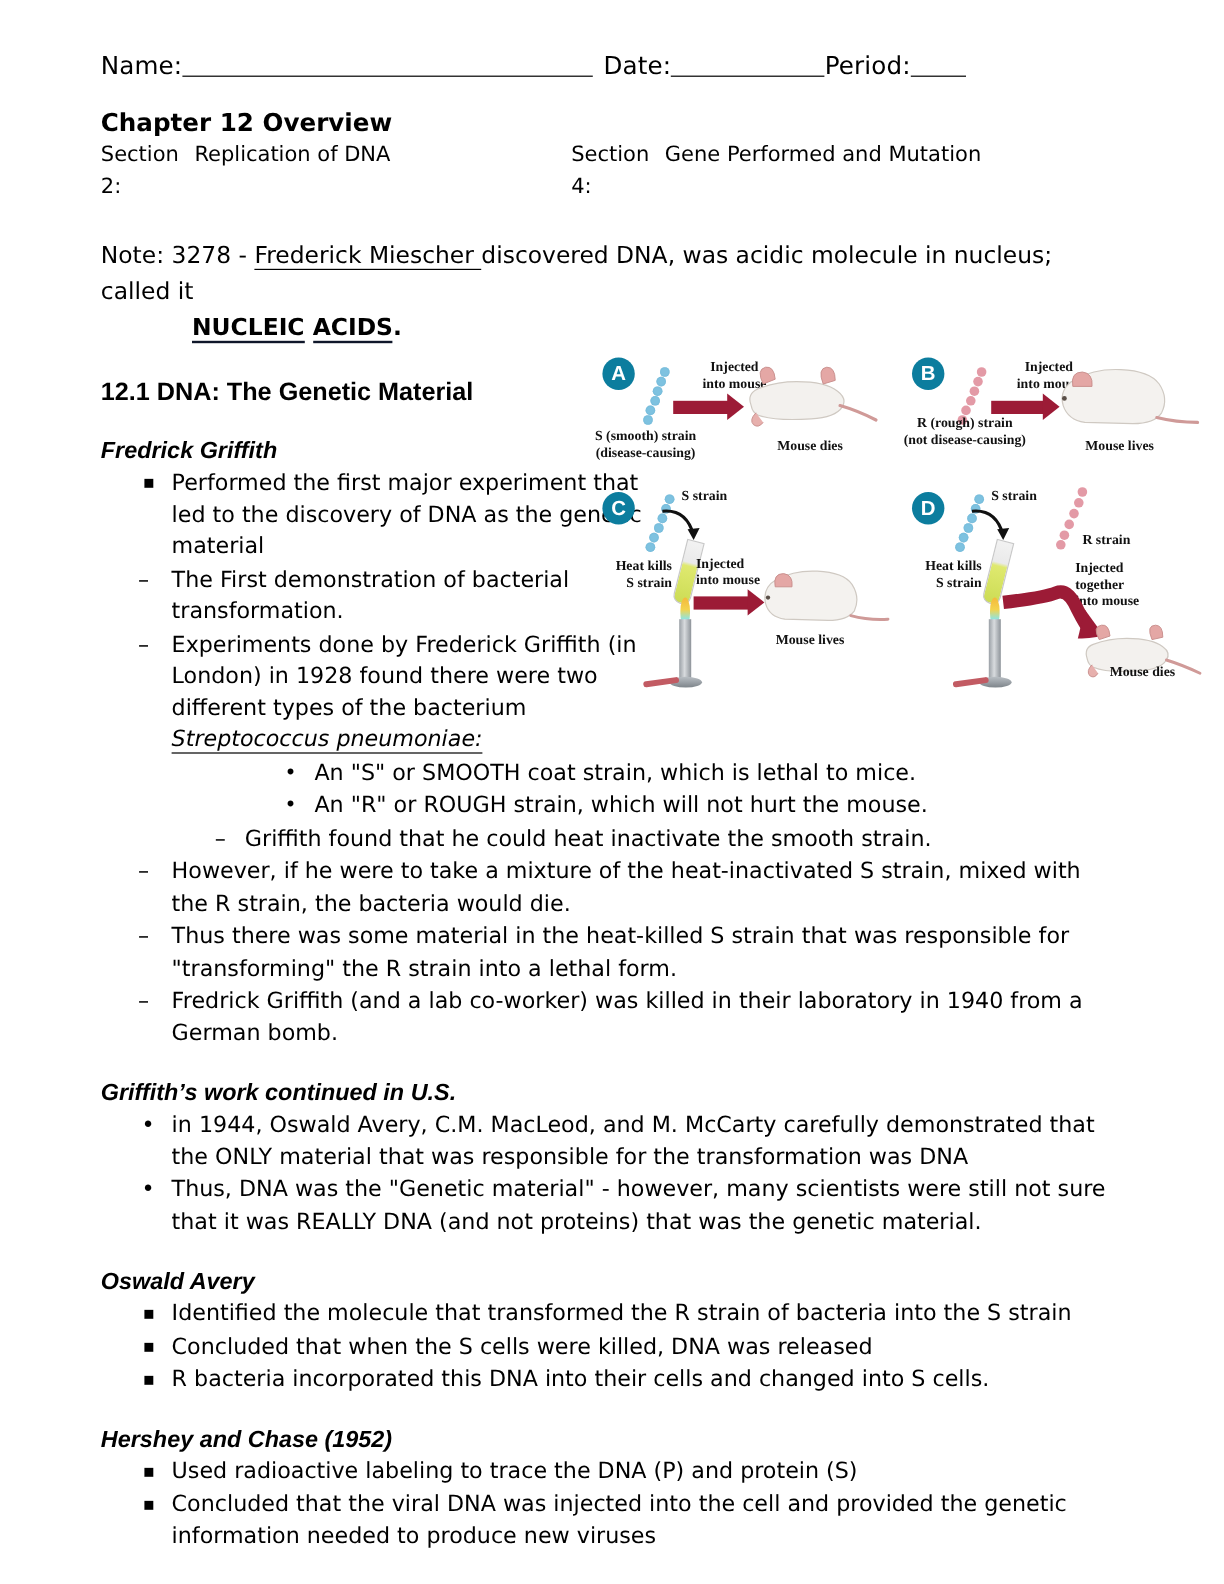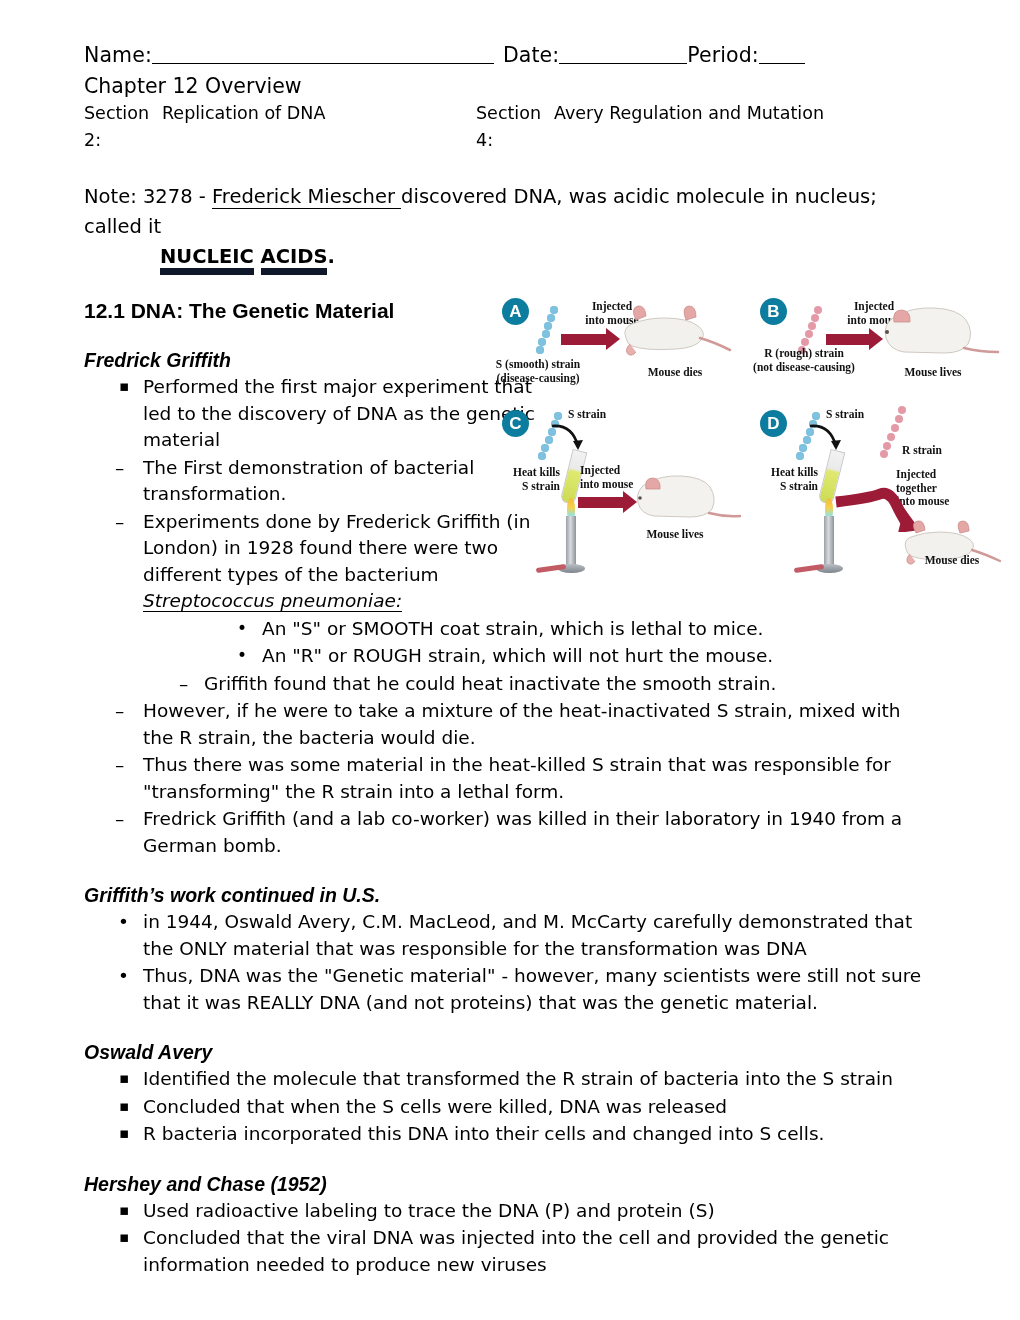--- a/index.html
+++ b/index.html
@@ -12,31 +12,31 @@
   .content{position:absolute;left:84px;top:40px;width:852px;}
 
   
   .hdr-line{font-size:20.5px;line-height:30px;white-space:nowrap;letter-spacing:.1px;}
   .rule{border-bottom:1.6px solid #000;display:inline-block;vertical-align:-2px;}
   .u-name{width:342px;}
   .u-date{width:128px;}
   .u-period{width:46px;}
   .gap-sm{display:inline-block;width:9px;}
 
-  .ch-title{font-size:20.5px;line-height:28px;margin-top:2px;}
+  .ch-title{font-size:20.5px;line-height:28px;margin-top:18px;font-weight:bold;}
   .sec-row{display:flex;font-size:17.5px;line-height:27px;}
   .sec-col{width:392px;display:flex;}
   .sec-lab{width:78px;flex:none;}
   .sec-txt{}
 
   
   .note{font-size:19.5px;line-height:30px;margin-top:28px;}
   .note .ul{border-bottom:1.5px solid #000;}
   .note-2{margin-left:76px;font-size:19.5px;line-height:30px;font-weight:bold;}
-  .note-2 .ul{border-bottom:7px solid #0f172a;}
+  .note-2 .ul{border-bottom:2px solid #0f172a;}
 
   
   h1.sec-h{
     font-family:"Liberation Sans",sans-serif;
     font-size:21px;font-weight:bold;margin:26px 0 0 0;line-height:26px;
   }
   h2.sub-h{
     font-family:"Liberation Sans",sans-serif;
     font-size:19.5px;font-weight:bold;font-style:italic;
     margin:24px 0 0 0;line-height:24px;
@@ -126,21 +126,21 @@
   <div class="ch-title">Chapter 12 Overview</div>
 
 
   <div class="sec-row">
     <div class="sec-col">
       <span class="sec-lab">Section 2:</span>
       <span class="sec-txt">Replication of DNA</span>
     </div>
     <div class="sec-col">
       <span class="sec-lab">Section 4:</span>
-      <span class="sec-txt">Avery Regulation and Mutation</span>
+      <span class="sec-txt">Gene Performed and Mutation</span>
     </div>
   </div>
 
   <div class="note">
     <span>Note: 3278 - </span><span class="ul">Frederick Miescher </span><span>discovered DNA, was acidic molecule in nucleus; called it</span>
   </div>
   <div class="note-2">
     <span class="ul">NUCLEIC</span> <span class="ul">ACIDS</span><span>.</span>
   </div>
 

